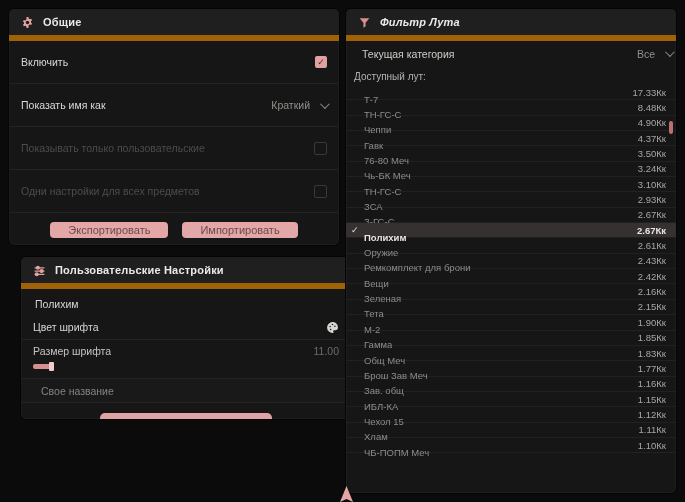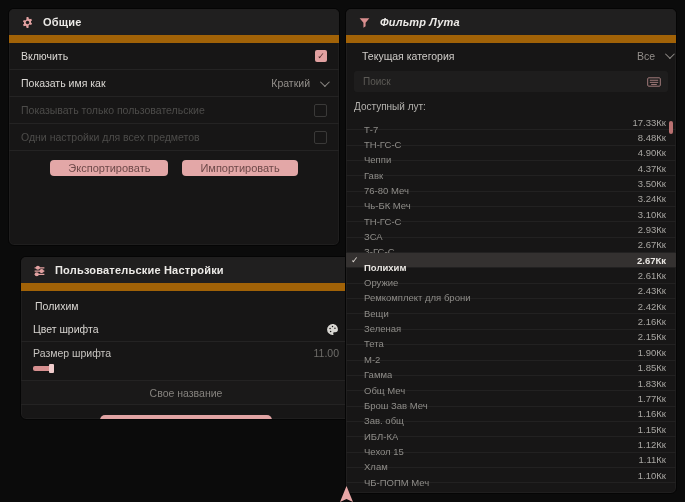--- a/index.html
+++ b/index.html
@@ -12,29 +12,29 @@
   .panel{
     position:absolute;background:#171616;border:1px solid #050505;
     border-radius:6px;overflow:hidden;box-sizing:border-box;
     box-shadow:0 0 0 1px #1f1e1e inset;
   }
   #panel-general{left:8px;top:8px;width:332px;height:238px;}
   #panel-custom{left:20px;top:256px;width:332px;height:164px;}
   #panel-filter{left:345px;top:8px;width:332px;height:486px;}
   .phead{
     height:26px;background:#201f1f;display:flex;align-items:center;
-    gap:9px;padding:0 12px;border-bottom:8px solid #a16207;
+    gap:9px;padding:0 12px;border-bottom:6px solid #a16207;
     font-size:11px;font-weight:700;color:#eceae7;letter-spacing:.2px;
   }
   .phead .ico{display:flex;align-items:center;}
   .italic{font-style:italic;}
   
   .row{
     display:flex;align-items:center;justify-content:space-between;
-    height:26px;padding:0 12px;border-bottom:1px solid #242323;
+    height:26px;padding:8px 12px;border-bottom:1px solid #242323;
     font-size:10.5px;color:#dcd9d5;
   }
   .row.dim{color:#4d4c4a;}
   .cb{
     width:12px;height:12px;border-radius:2px;background:#e2a1a1;
     display:flex;align-items:center;justify-content:center;
     font-size:9px;color:#4d2a2a;font-weight:700;line-height:1;
   }
   .cb.off{background:transparent;border:1px solid #3a3938;width:11px;height:11px;}
   .selectbox{display:flex;align-items:center;gap:10px;color:#938f8b;font-size:10.5px;}
@@ -49,22 +49,22 @@
   .itemname{padding:9px 14px 5px;font-size:10.5px;color:#d8d5d1;}
   .crow{display:flex;align-items:center;justify-content:space-between;height:24px;padding:0 12px;border-bottom:1px solid #242323;font-size:10.5px;color:#d8d5d1;}
   .sizeblock{padding:5px 12px 7px;border-bottom:1px solid #242323;}
   .sizetop{display:flex;justify-content:space-between;font-size:10.5px;color:#c7c4c0;}
   .sizeval{color:#6e6c69;}
   .slider{position:relative;height:9px;margin-top:5px;}
   .sfill{position:absolute;left:0;top:2px;width:19px;height:5px;background:#d68f8f;border-radius:2px;}
   .shandle{position:absolute;left:16px;top:0;width:5px;height:9px;background:#f0cccc;border-radius:1px;}
   .textinput{
     display:block;width:100%;box-sizing:border-box;height:24px;background:#1a1919;border:none;
-    border-bottom:1px solid #242323;color:#8a8884;font-size:10.5px;padding:0 0;
-    font-family:inherit;outline:none;text-align:center;
+    border-bottom:1px solid #242323;color:#8a8884;font-size:10.5px;padding:0 20px;
+    font-family:inherit;outline:none;
   }
   .textinput::placeholder{color:#85827e;}
   .delwrap{display:flex;justify-content:center;padding:10px 0;}
   .btn-del{width:172px;background:#e0a3a3;color:#6e4949;border:none;border-radius:5px;font-size:10px;font-weight:700;padding:6px 0;cursor:pointer;font-family:inherit;}
   
   .catrow{display:flex;align-items:center;justify-content:space-between;height:25px;padding:0 4px 0 16px;font-size:10.5px;color:#cfccc8;}
   .search{
     margin:3px 8px 4px;height:21px;background:#1e1d1d;border-radius:3px;
     display:flex;align-items:center;padding:0 7px;gap:6px;
   }
@@ -198,31 +198,20 @@
   </div>
 
   <div class="catrow">
     <span>Текущая категория</span>
     <span class="selectbox">
       <span>Все</span>
       <span class="chev"></span>
     </span>
   </div>
 
-  <div class="search">
-    <input type="text" placeholder="Поиск" style="">
-    <span>
-      <svg width="14" height="10" viewBox="0 0 20 14" fill="none" stroke="#b08484" stroke-width="1.3">
-        <rect x="1" y="1" width="18" height="12" rx="1.5"></rect>
-        <line x1="4" y1="4.5" x2="16" y2="4.5"></line>
-        <line x1="4" y1="7.5" x2="16" y2="7.5"></line>
-        <line x1="6" y1="10.5" x2="14" y2="10.5"></line>
-      </svg>
-    </span>
-  </div>
 
   <div class="listlabel">Доступный лут:</div>
 
   <div class="llist">
       <div class="litem">
         <span class="lname">Т-7</span>
         <span class="lval">17.33Кк</span>
       </div>
       <div class="litem">
         <span class="lname">ТН-ГС-С</span>

